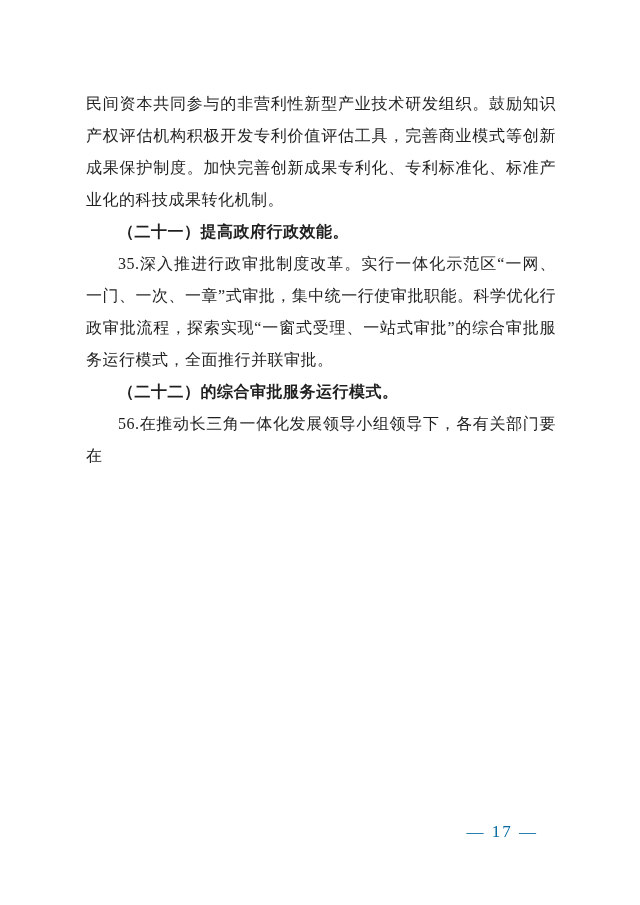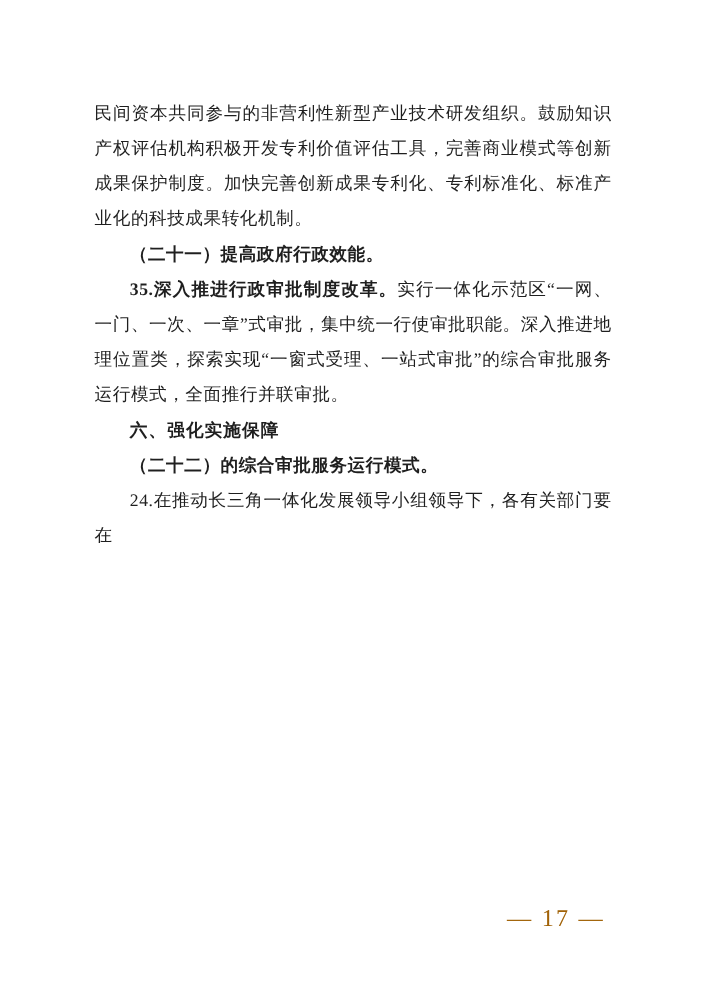--- a/index.html
+++ b/index.html
@@ -28,65 +28,62 @@
     letter-spacing: 0.5px;
   }
   .doc-body p {
     margin: 0;
     text-indent: 2em;
   }
   .doc-body p.no-indent {
     text-indent: 0;
   }
   .lead {
-    font-weight: bold;
+    font-weight: normal;
   }
   .kaiti-heading {
     font-weight: bold;
   }
   .chapter-heading {
     font-family: "Liberation Sans", "DejaVu Sans", sans-serif;
     font-weight: bold;
     letter-spacing: 1px;
   }
   .page-number {
     position: absolute;
     top: 822px;
-    right: 90px;
-    font-size: 22px;
+    right: 102px;
+    font-size: 17px;
     letter-spacing: 2px;
-    color: #a16207;
+    color: #0369a1;
   }
 </style>
 </head>
 <body>
 
 <div class="page">
 
   <div class="doc-body">
 
     <p class="no-indent">民间资本共同参与的非营利性新型产业技术研发组织。鼓励知识产权评估机构积极开发专利价值评估工具，完善商业模式等创新成果保护制度。加快完善创新成果专利化、专利标准化、标准产业化的科技成果转化机制。</p>
 
     <p>
       <span class="kaiti-heading">（二十一）提高政府行政效能。</span>
     </p>
 
     <p>
-      <span class="lead">35.深入推进行政审批制度改革。</span><span>实行一体化示范区“一网、一门、一次、一章”式审批，集中统一行使审批职能。深入推进地理位置类，探索实现“一窗式受理、一站式审批”的综合审批服务运行模式，全面推行并联审批。</span>
+      <span class="lead">35.深入推进行政审批制度改革。</span><span>实行一体化示范区“一网、一门、一次、一章”式审批，集中统一行使审批职能。科学优化行政审批流程，探索实现“一窗式受理、一站式审批”的综合审批服务运行模式，全面推行并联审批。</span>
     </p>
 
 
 
-    <p>
-      <span class="chapter-heading">六、强化实施保障</span>
-    </p>
 
     <p>
       <span class="kaiti-heading">（二十二）的综合审批服务运行模式。</span>
     </p>
 
-    <p>24.在推动长三角一体化发展领导小组领导下，各有关部门要在</p>
+    <p>56.在推动长三角一体化发展领导小组领导下，各有关部门要在</p>
 
   </div>
 
   <div class="page-number">— 17 —</div>
 
 </div>
 
 </body></html>

